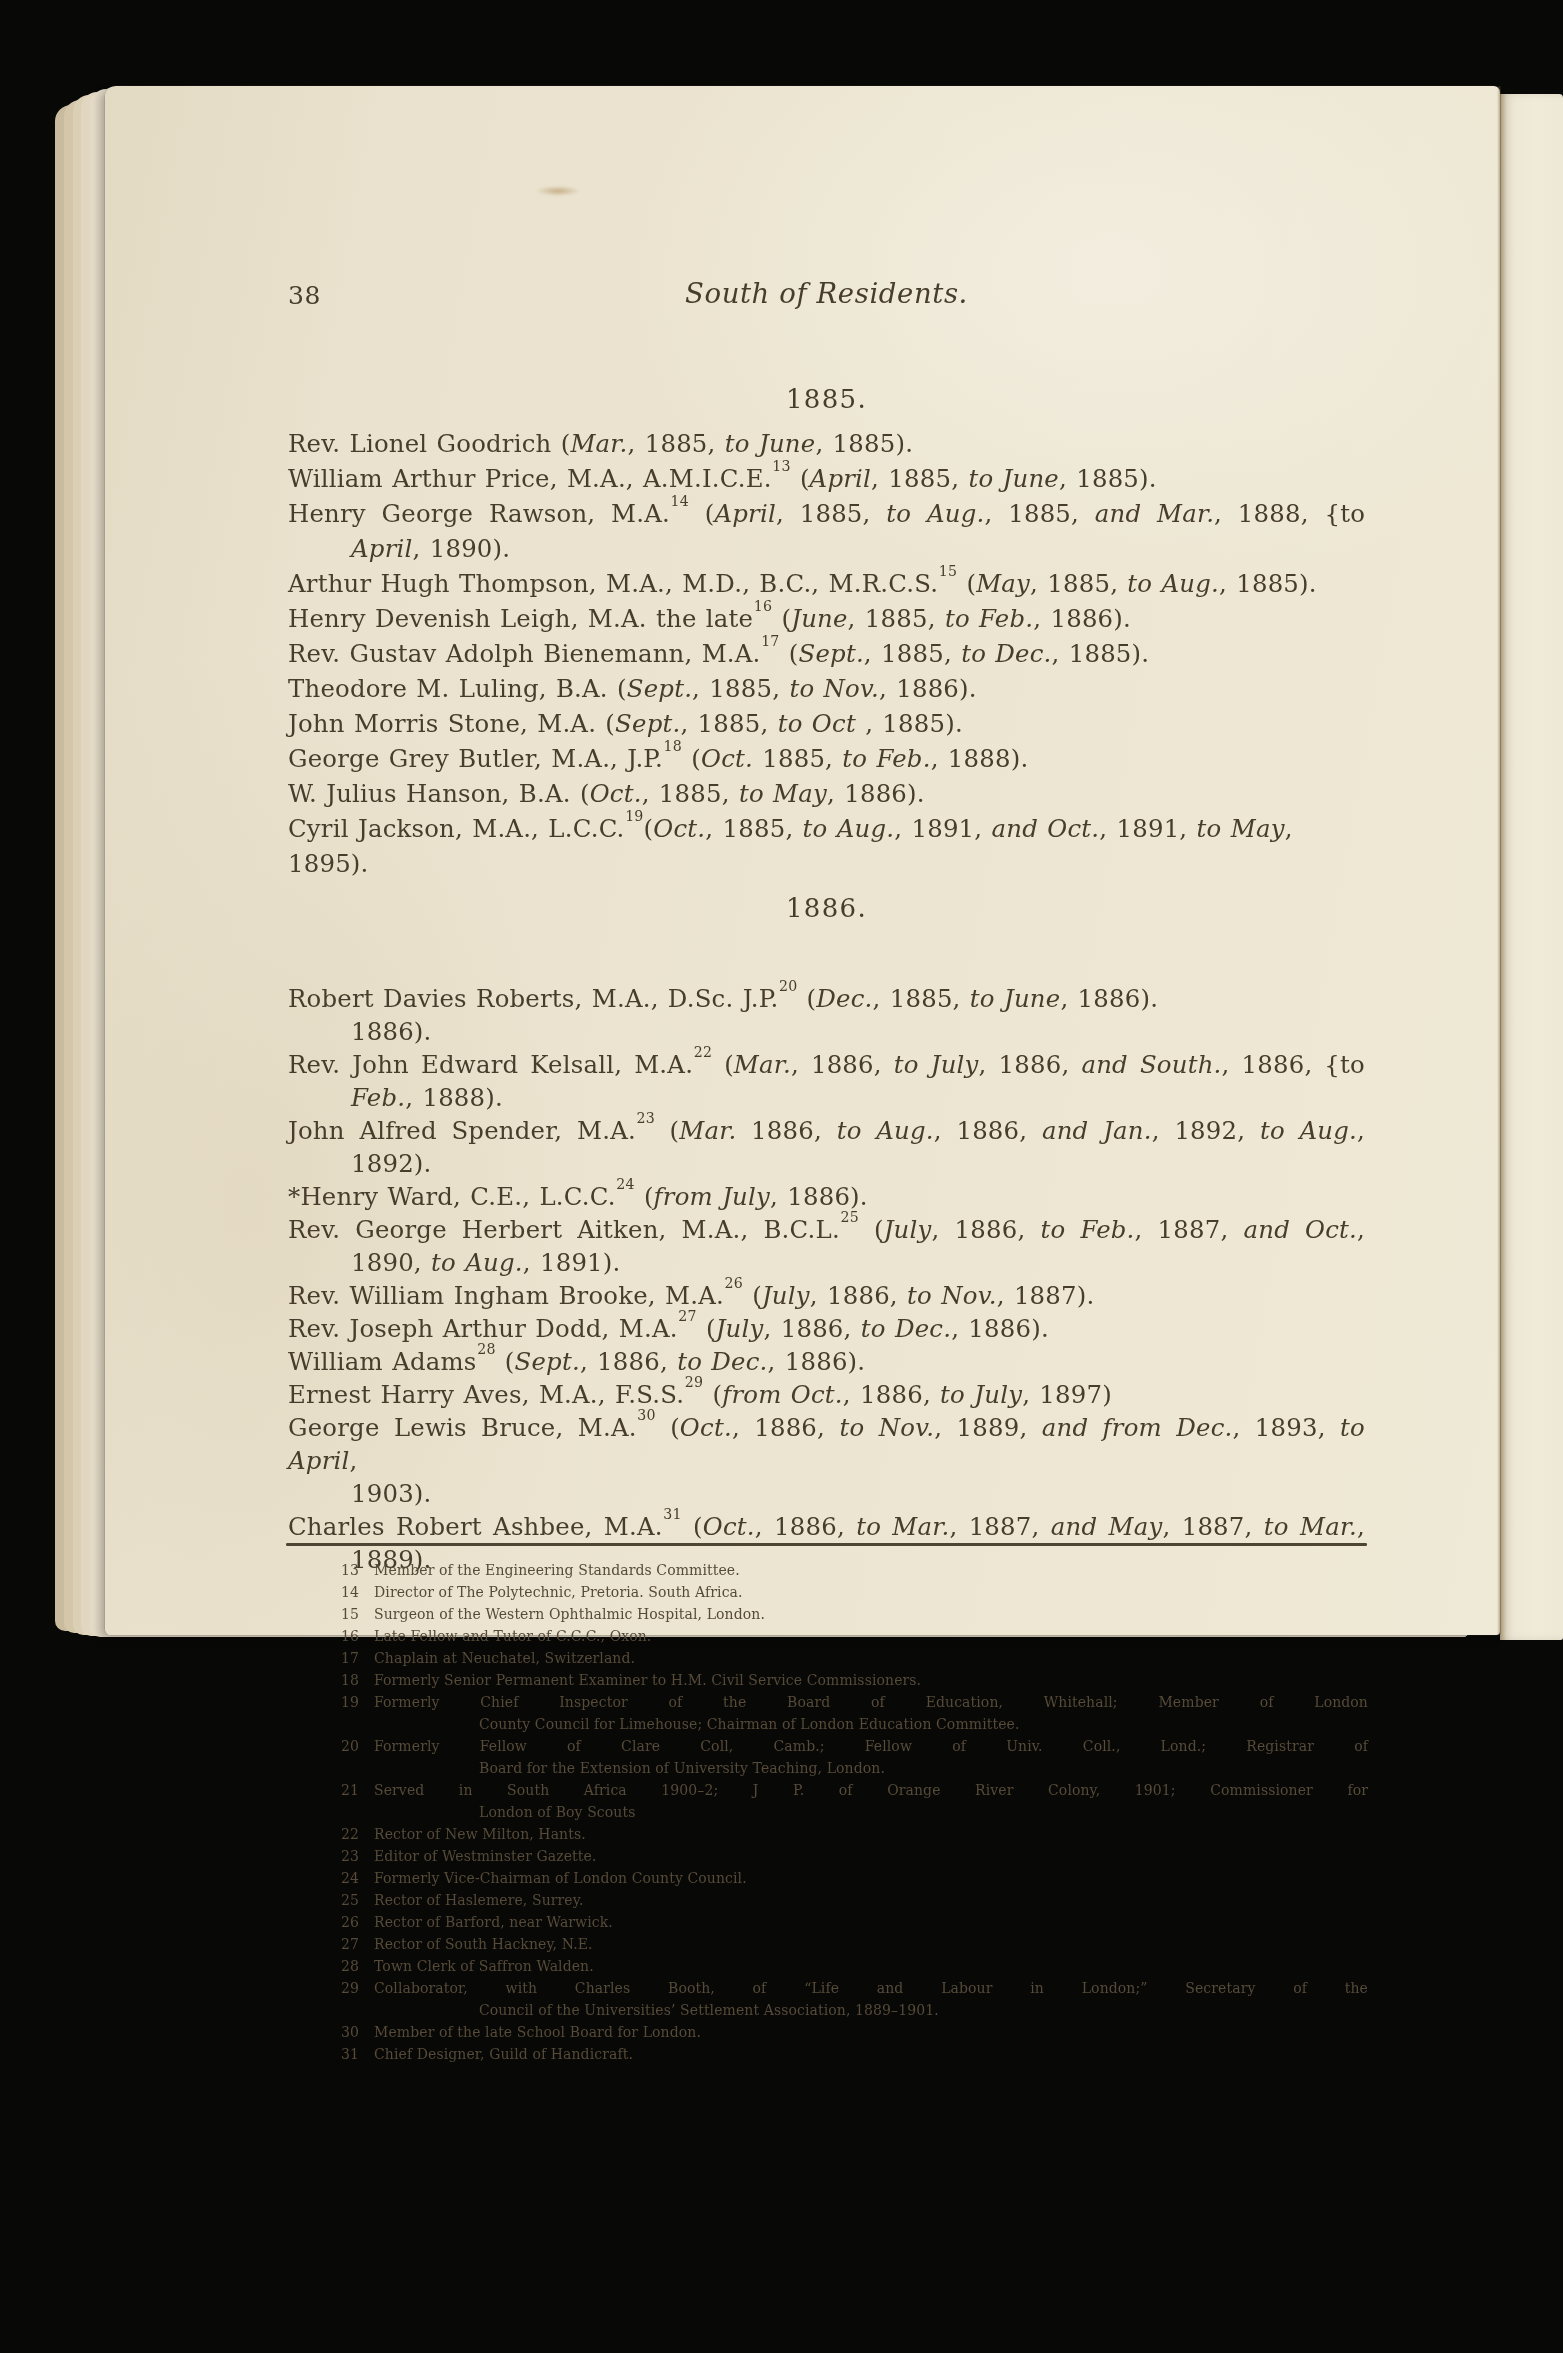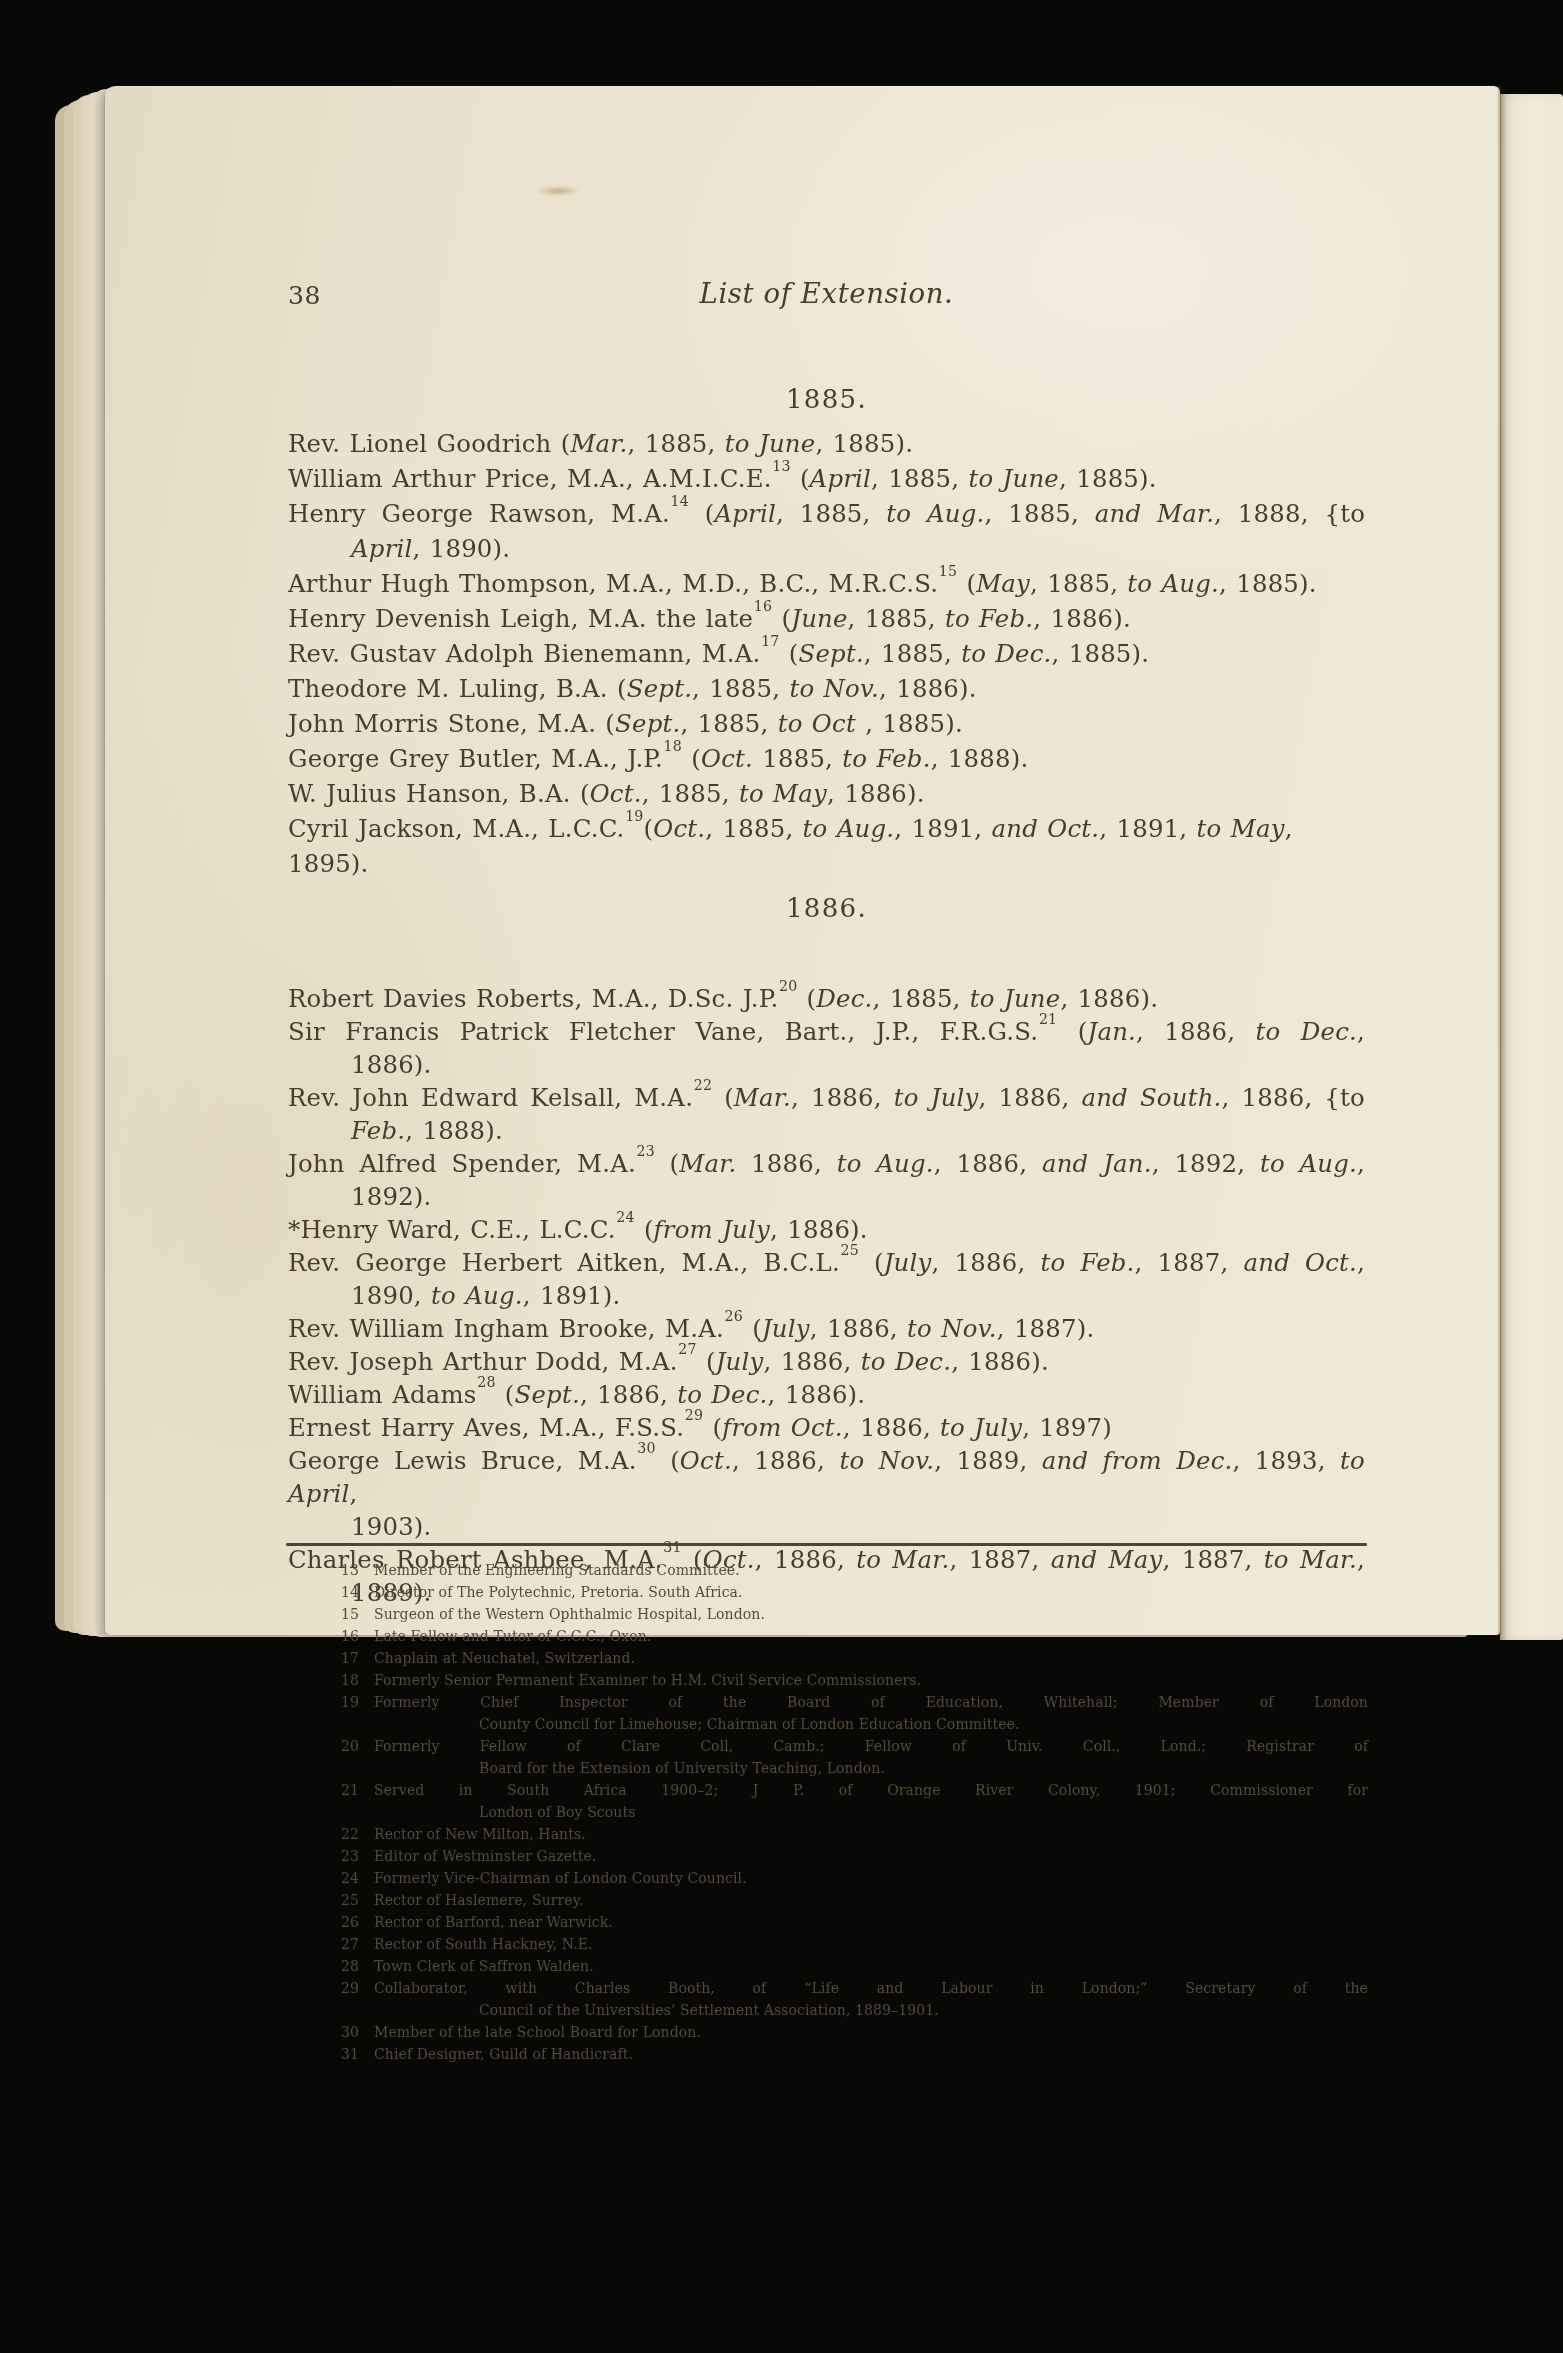--- a/index.html
+++ b/index.html
@@ -73,21 +73,21 @@
   <div class="sheet s4"></div>
   <div class="sheet s5"></div>
   <div class="sheet s6"></div>
   <div class="next-page"></div>
 
   <div class="main-page">
     <div class="stain"></div>
 
     <div class="header-row">
       <span class="page-number">38</span>
-      <div class="running-title">List of Extension.</div>
+      <div class="running-title">South of Residents.</div>
     </div>
 
     <div class="year-heading" id="h-1885">1885.</div>
     <div class="list" id="list-1885">
         <div class="entry">
           <div class="line">Rev. Lionel Goodrich (<i>Mar.</i>, 1885, <i>to June</i>, 1885).</div>
         </div>
         <div class="entry">
           <div class="line">William Arthur Price, M.A., A.M.I.C.E.<sup>13</sup> (<i>April</i>, 1885, <i>to June</i>, 1885).</div>
         </div>
@@ -120,21 +120,20 @@
           <div class="line">Cyril Jackson, M.A., L.C.C.<sup>19</sup>(<i>Oct.</i>, 1885, <i>to Aug.</i>, 1891, <i>and Oct.</i>, 1891, <i>to May</i>, 1895).</div>
         </div>
       </div>
 
     <div class="year-heading" id="h-1886">1886.</div>
     <div class="list" id="list-1886">
         <div class="entry">
           <div class="line">Robert Davies Roberts, M.A., D.Sc. J.P.<sup>20</sup> (<i>Dec.</i>, 1885, <i>to June</i>, 1886).</div>
         </div>
         <div class="entry">
-          <div class="line fill">Sir Francis Patrick Fletcher Vane, Bart., J.P., F.R.G.S.<sup>21</sup> (<i>Jan.</i>, 1886, <i>to Dec.</i>,</div>
           <div class="line cont">1886).</div>
         </div>
         <div class="entry">
           <div class="line fill">Rev. John Edward Kelsall, M.A.<sup>22</sup> (<i>Mar.</i>, 1886, <i>to July</i>, 1886, <i>and South.</i>, 1886, {to</div>
           <div class="line cont"><i>Feb.</i>, 1888).</div>
         </div>
         <div class="entry">
           <div class="line fill">John Alfred Spender, M.A.<sup>23</sup> (<i>Mar.</i> 1886, <i>to Aug.</i>, 1886, <i>and Jan.</i>, 1892, <i>to Aug.</i>,</div>
           <div class="line cont">1892).</div>
         </div>

